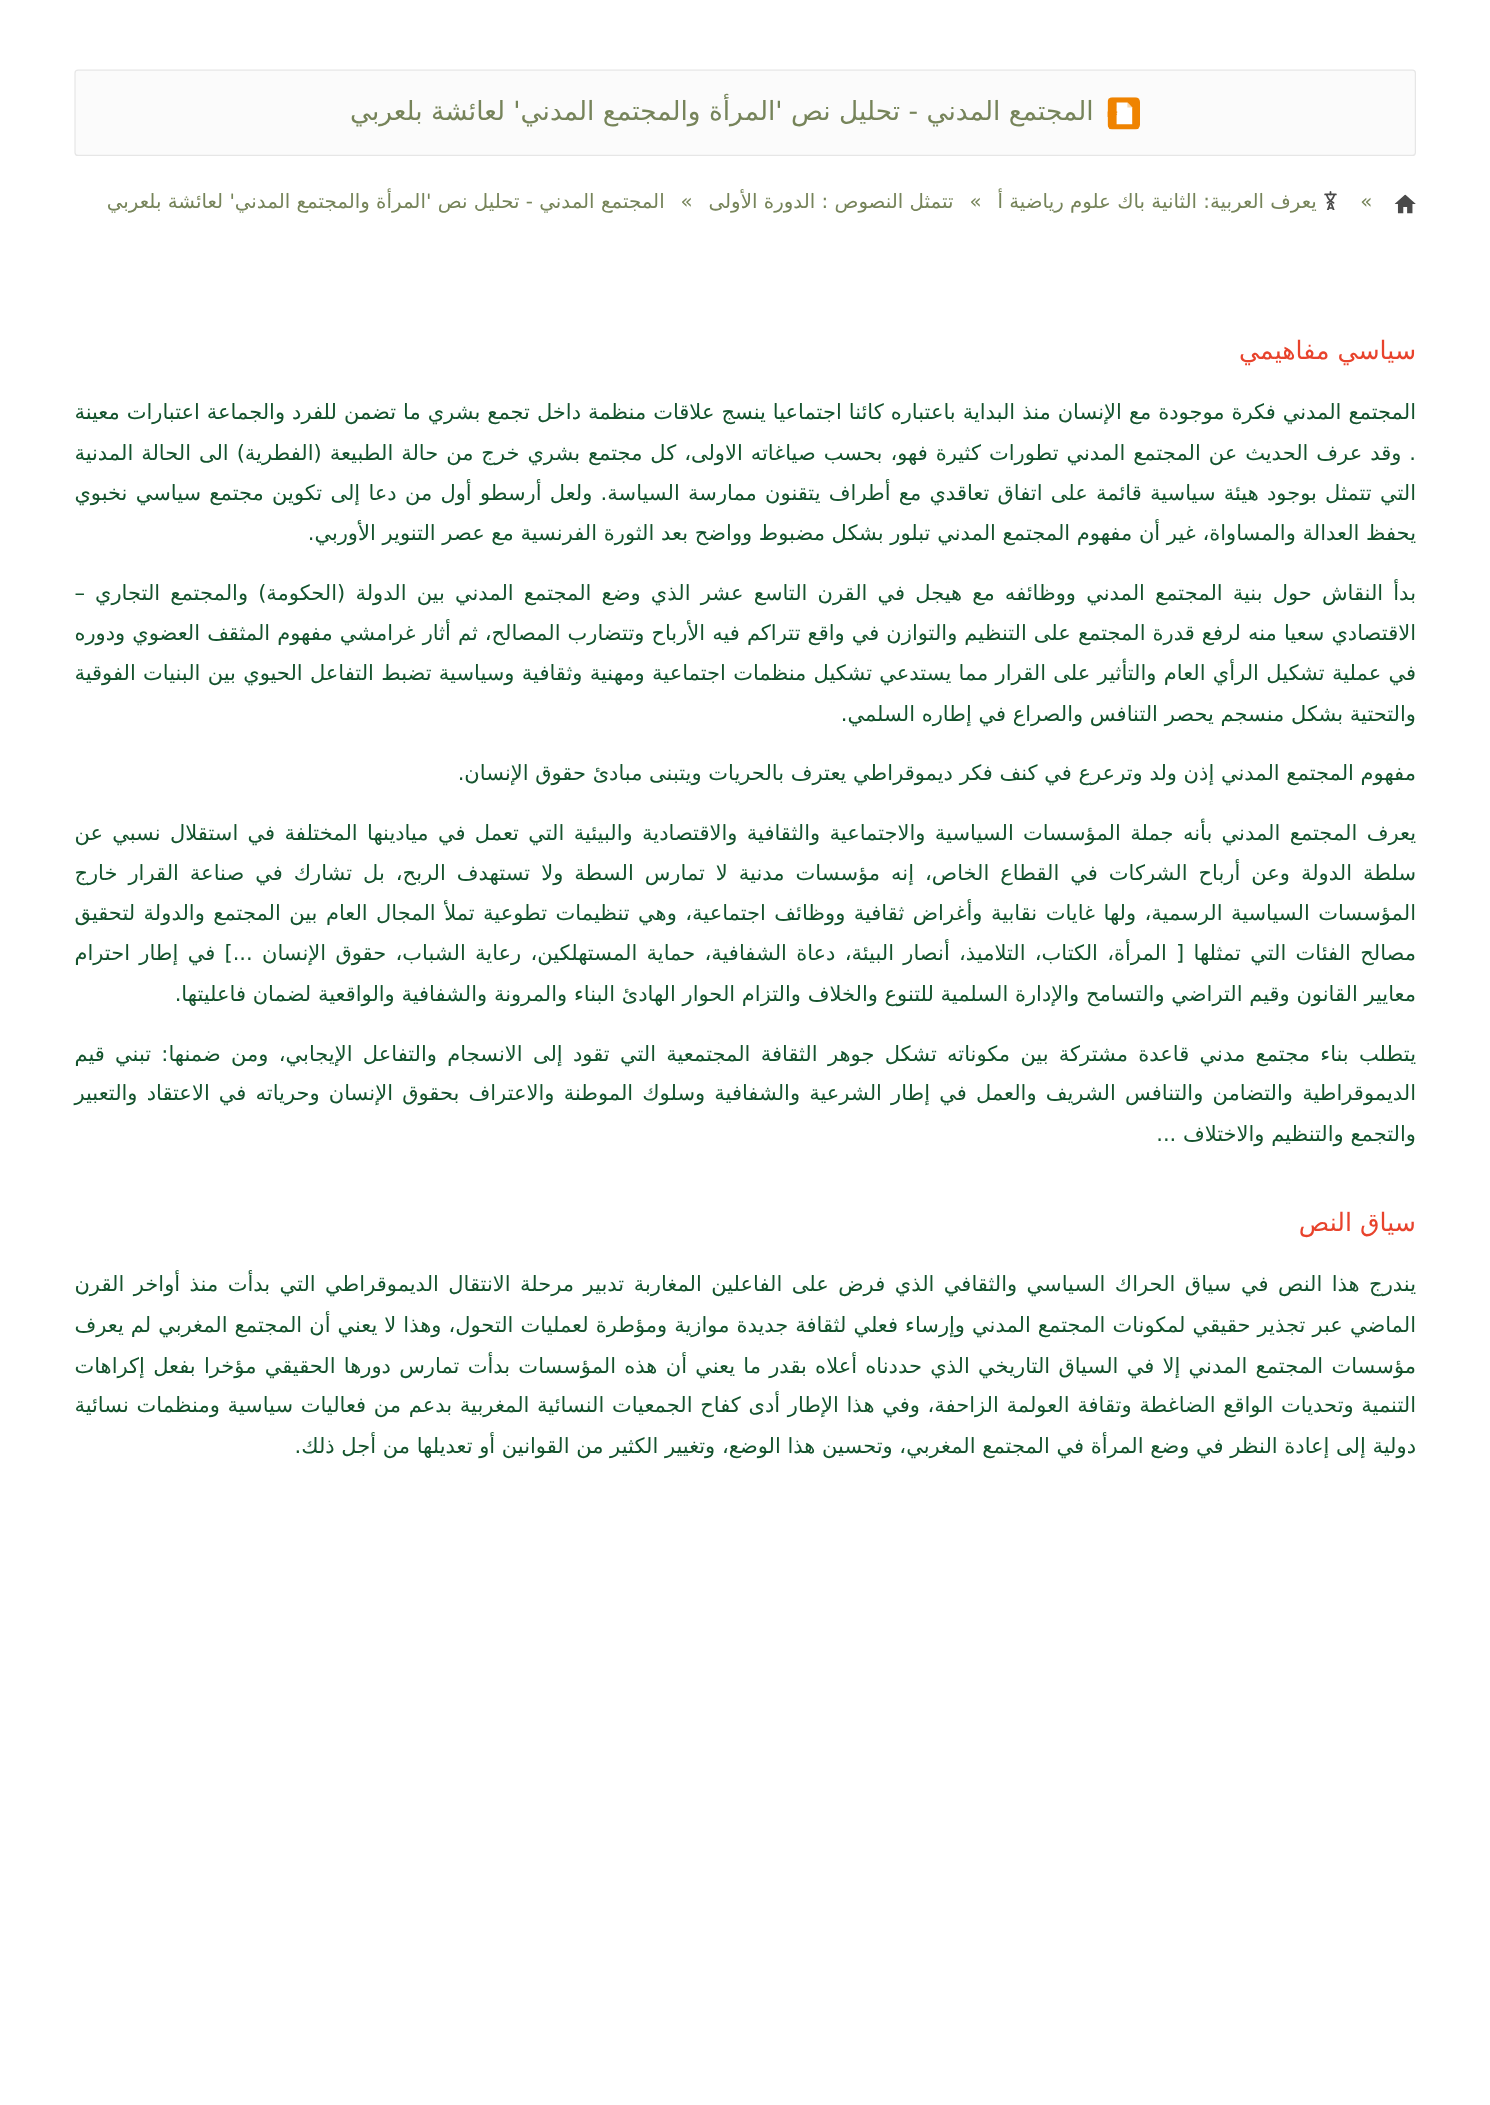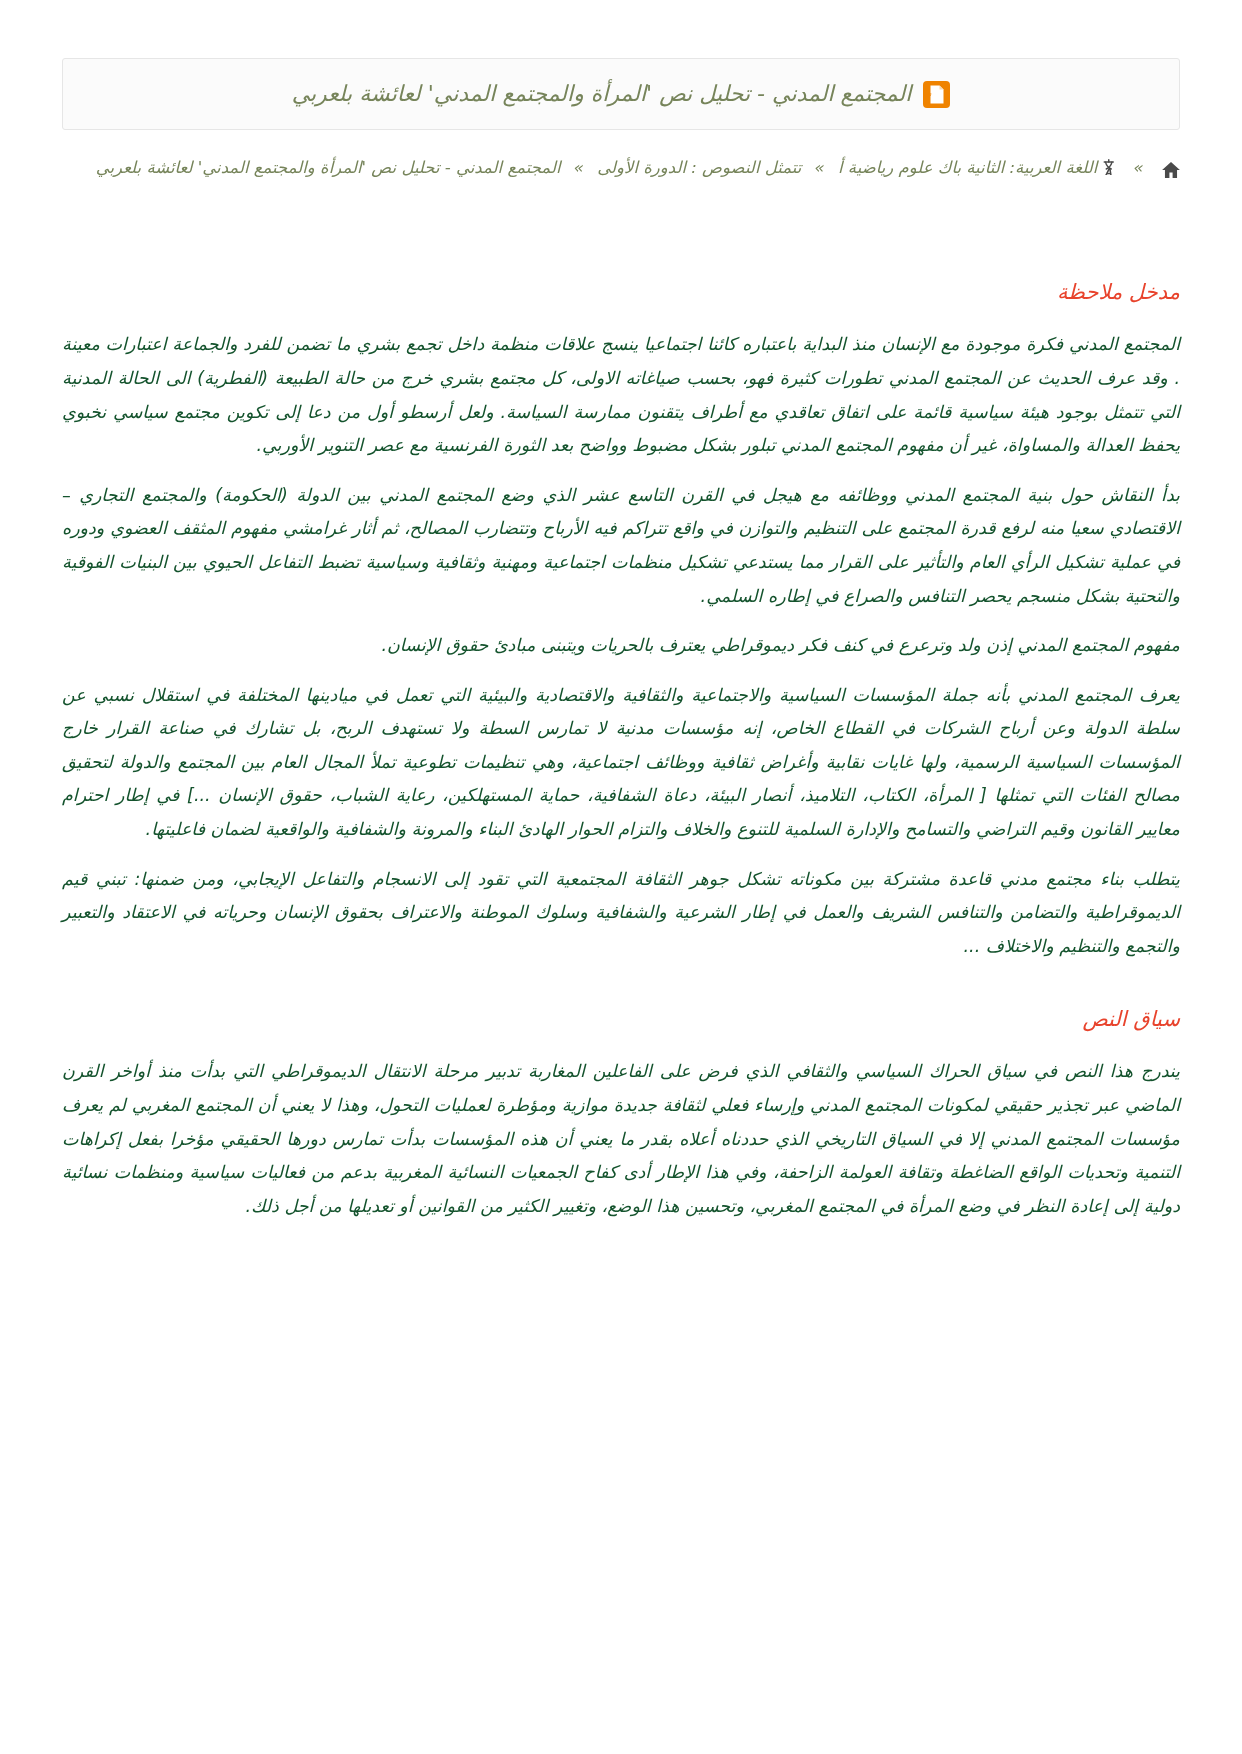--- a/index.html
+++ b/index.html
@@ -3,21 +3,21 @@
 <meta charset="utf-8">
 <style>
   * { margin: 0; padding: 0; box-sizing: border-box; }
   html, body { background: #ffffff; }
   body {
     width: 1242px;
     min-height: 1754px;
     font-family: "DejaVu Sans", sans-serif;
     direction: rtl;
   }
-  .container { width: 1118px; margin: 0 auto; font-style: italic; }
+  .container { width: 1118px; margin: 0 auto; }
 
   
   .header-bar {
     margin-top: 58px;
     background: #fbfbfb;
     border: 1px solid #e6e6e6;
     border-radius: 3px;
     min-height: 72px;
     display: flex;
     align-items: center;
@@ -100,31 +100,31 @@
       <span class="crumb-icon">
         <svg width="18" height="18" viewBox="0 0 20 20" xmlns="http://www.w3.org/2000/svg">
           <g stroke="#4a4a4a" stroke-width="1.6" fill="none" stroke-linecap="round">
             <path d="M2.5 4.5h10"></path>
             <path d="M7.5 2v2.5"></path>
             <path d="M4 4.8c1 3.8 3.6 6.2 6.3 7.4"></path>
             <path d="M11 4.8c-1 3.8-3.6 6.2-6.3 7.4"></path>
           </g>
           <text x="11.5" y="19" font-size="9.5" font-weight="bold" fill="#4a4a4a" font-family="DejaVu Sans, sans-serif">A</text>
         </svg>
-      </span><span>اللغة العربية: الثانية باك علوم رياضية أ</span>
+      </span><span>يعرف العربية: الثانية باك علوم رياضية أ</span>
     </a>
     <span class="sep">«</span>
     <a class="crumb">تتمثل النصوص : الدورة الأولى</a>
     <span class="sep">«</span>
     <span class="crumb current">المجتمع المدني - تحليل نص 'المرأة والمجتمع المدني' لعائشة بلعربي</span>
   </nav>
 
   <main>
 
-    <h2 class="section-heading">مدخل ملاحظة</h2>
+    <h2 class="section-heading">سياسي مفاهيمي</h2>
     <p class="body-par">المجتمع المدني فكرة موجودة مع الإنسان منذ البداية باعتباره كائنا اجتماعيا ينسج علاقات منظمة داخل تجمع بشري ما تضمن للفرد والجماعة اعتبارات معينة . وقد عرف الحديث عن المجتمع المدني تطورات كثيرة فهو، بحسب صياغاته الاولى، كل مجتمع بشري خرج من حالة الطبيعة (الفطرية) الى الحالة المدنية التي تتمثل بوجود هيئة سياسية قائمة على اتفاق تعاقدي مع أطراف يتقنون ممارسة السياسة. ولعل أرسطو أول من دعا إلى تكوين مجتمع سياسي نخبوي يحفظ العدالة والمساواة، غير أن مفهوم المجتمع المدني تبلور بشكل مضبوط وواضح بعد الثورة الفرنسية مع عصر التنوير الأوربي.</p>
     <p class="body-par">بدأ النقاش حول بنية المجتمع المدني ووظائفه مع هيجل في القرن التاسع عشر الذي وضع المجتمع المدني بين الدولة (الحكومة) والمجتمع التجاري – الاقتصادي سعيا منه لرفع قدرة المجتمع على التنظيم والتوازن في واقع تتراكم فيه الأرباح وتتضارب المصالح، ثم أثار غرامشي مفهوم المثقف العضوي ودوره في عملية تشكيل الرأي العام والتأثير على القرار مما يستدعي تشكيل منظمات اجتماعية ومهنية وثقافية وسياسية تضبط التفاعل الحيوي بين البنيات الفوقية والتحتية بشكل منسجم يحصر التنافس والصراع في إطاره السلمي.</p>
     <p class="body-par">مفهوم المجتمع المدني إذن ولد وترعرع في كنف فكر ديموقراطي يعترف بالحريات ويتبنى مبادئ حقوق الإنسان.</p>
     <p class="body-par">يعرف المجتمع المدني بأنه جملة المؤسسات السياسية والاجتماعية والثقافية والاقتصادية والبيئية التي تعمل في ميادينها المختلفة في استقلال نسبي عن سلطة الدولة وعن أرباح الشركات في القطاع الخاص، إنه مؤسسات مدنية لا تمارس السطة ولا تستهدف الربح، بل تشارك في صناعة القرار خارج المؤسسات السياسية الرسمية، ولها غايات نقابية وأغراض ثقافية ووظائف اجتماعية، وهي تنظيمات تطوعية تملأ المجال العام بين المجتمع والدولة لتحقيق مصالح الفئات التي تمثلها [ المرأة، الكتاب، التلاميذ، أنصار البيئة، دعاة الشفافية، حماية المستهلكين، رعاية الشباب، حقوق الإنسان ...] في إطار احترام معايير القانون وقيم التراضي والتسامح والإدارة السلمية للتنوع والخلاف والتزام الحوار الهادئ البناء والمرونة والشفافية والواقعية لضمان فاعليتها.</p>
     <p class="body-par">يتطلب بناء مجتمع مدني قاعدة مشتركة بين مكوناته تشكل جوهر الثقافة المجتمعية التي تقود إلى الانسجام والتفاعل الإيجابي، ومن ضمنها: تبني قيم الديموقراطية والتضامن والتنافس الشريف والعمل في إطار الشرعية والشفافية وسلوك الموطنة والاعتراف بحقوق الإنسان وحرياته في الاعتقاد والتعبير والتجمع والتنظيم والاختلاف ...</p>
 
     <h2 class="section-heading">سياق النص</h2>
     <p class="body-par">يندرج هذا النص في سياق الحراك السياسي والثقافي الذي فرض على الفاعلين المغاربة تدبير مرحلة الانتقال الديموقراطي التي بدأت منذ أواخر القرن الماضي عبر تجذير حقيقي لمكونات المجتمع المدني وإرساء فعلي لثقافة جديدة موازية ومؤطرة لعمليات التحول، وهذا لا يعني أن المجتمع المغربي لم يعرف مؤسسات المجتمع المدني إلا في السياق التاريخي الذي حددناه أعلاه بقدر ما يعني أن هذه المؤسسات بدأت تمارس دورها الحقيقي مؤخرا بفعل إكراهات التنمية وتحديات الواقع الضاغطة وتقافة العولمة الزاحفة، وفي هذا الإطار أدى كفاح الجمعيات النسائية المغربية بدعم من فعاليات سياسية ومنظمات نسائية دولية إلى إعادة النظر في وضع المرأة في المجتمع المغربي، وتحسين هذا الوضع، وتغيير الكثير من القوانين أو تعديلها من أجل ذلك.</p>
 
 

